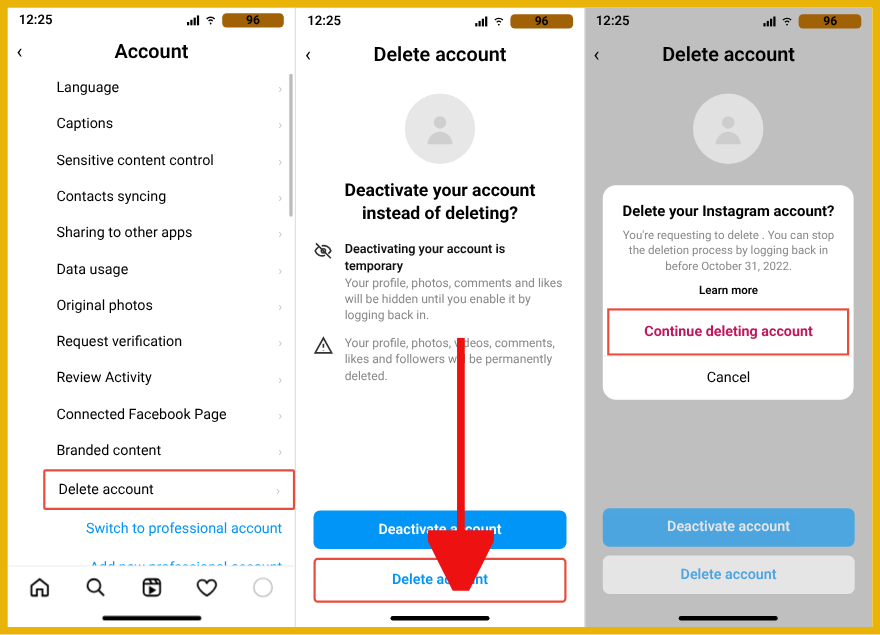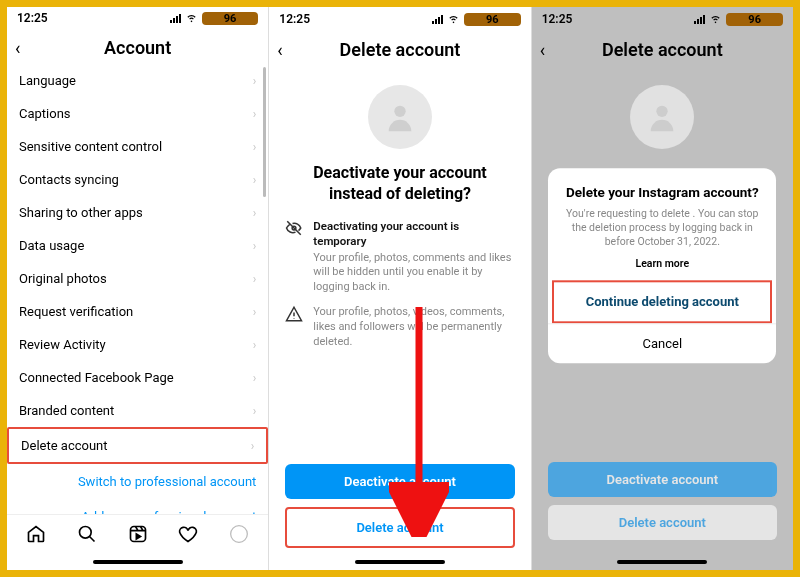--- a/index.html
+++ b/index.html
@@ -16,21 +16,21 @@
   .sig span { width:2px; background:#000; display:block; }
   .sig span:nth-child(1){height:3px}.sig span:nth-child(2){height:5px}.sig span:nth-child(3){height:7px}.sig span:nth-child(4){height:9px}
 
   
   .header { height:36px; display:flex; align-items:center; position:relative; border-bottom:0px solid #eee; }
   .header .back { position:absolute; left:8px; font-size:18px; }
   .header .title { flex:1; text-align:center; font-weight:600; font-size:18px; }
 
   
   .list { padding: 0 0px; overflow-y:auto; }
-  .row { display:flex; align-items:center; justify-content:space-between; padding:9px 12px; font-size:13px; }
+  .row { display:flex; align-items:center; justify-content:space-between; padding:9px 12px; font-size:13px;margin-left:32px; }
   .row .chev { color:#c7c7c7; font-size:12px; }
   .link { color:#0095f6; padding:10px 12px; font-size:13px;text-align:right; }
   .hl { border:2px solid #e74c3c; border-radius:2px; }
 
   
   .tabbar { margin-top:auto; height:44px; border-top:1px solid #eee; display:flex; align-items:center; justify-content:space-around; padding:0 4px;}
   .tabbar svg { width:20px; height:20px; }
   .homeind { height:4px; width:90px; background:#000; border-radius:3px; margin:4px auto 6px; }
 
   
@@ -53,21 +53,21 @@
   .arrow { position:absolute; left:120px; top:300px; pointer-events:none; }
 
   
   .dim { position:absolute; inset:0; background:rgba(0,0,0,.25); }
   .modal { position:absolute; left:50%; top:46%; transform:translate(-50%,-50%); width:228px; background:#fff; border-radius:12px; text-align:center; overflow:hidden; }
   .modal .pad { padding:16px 14px 10px; }
   .modal .mt { font-weight:700; font-size:13.5px; margin-bottom:6px; line-height:1.25; }
   .modal .mb { font-size:10.5px; color:#888; line-height:1.35; margin-bottom:8px;}
   .modal .lm { font-size:10.5px; font-weight:600; }
   .modal .mrow { border-top:1px solid #eee; padding:12px 0; font-size:13px; }
-  .modal .danger { color:#0c4a6e; font-weight:700; }
+  .modal .danger { color:#be185d; font-weight:700; }
   .modal .hlwrap { border:2px solid #e74c3c; margin:0 4px;}
 
   .scrollind { position:absolute; right:2px; top:60px; width:3px; height:130px; background:#bbb; border-radius:2px; }
 </style>
 </head>
 <body>
 
 <div class="wrap">
 
   <div class="phone">

